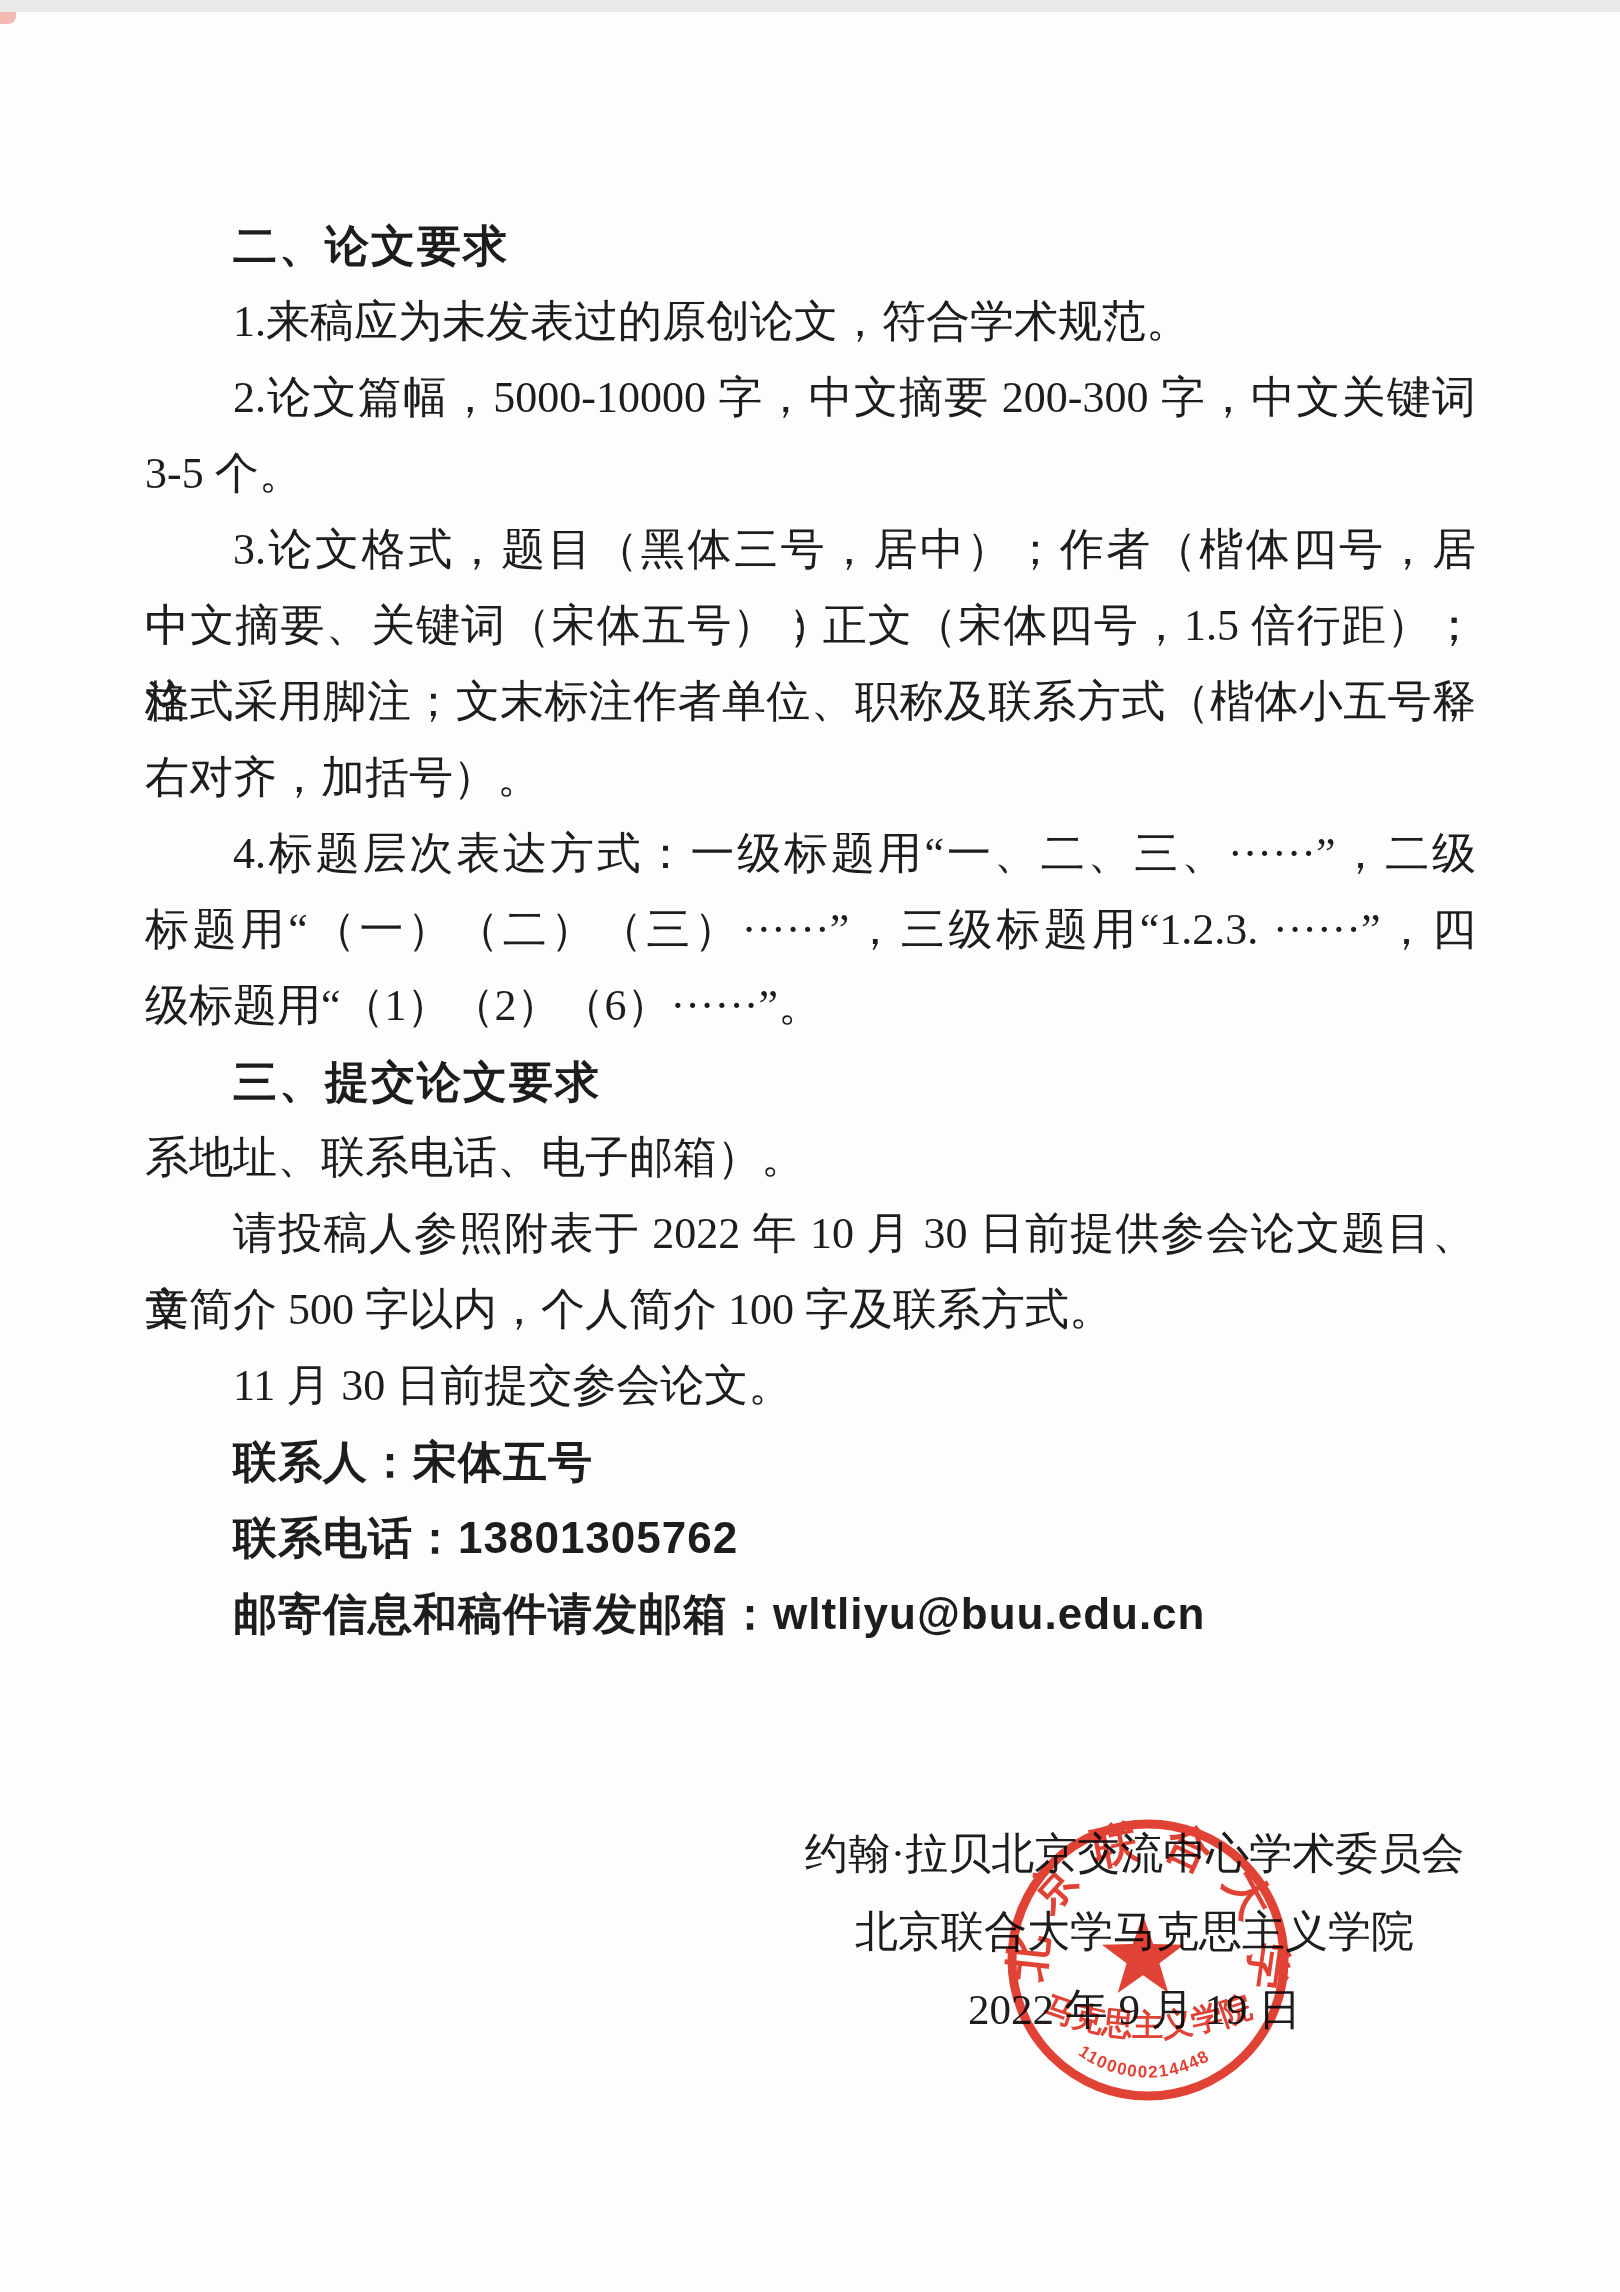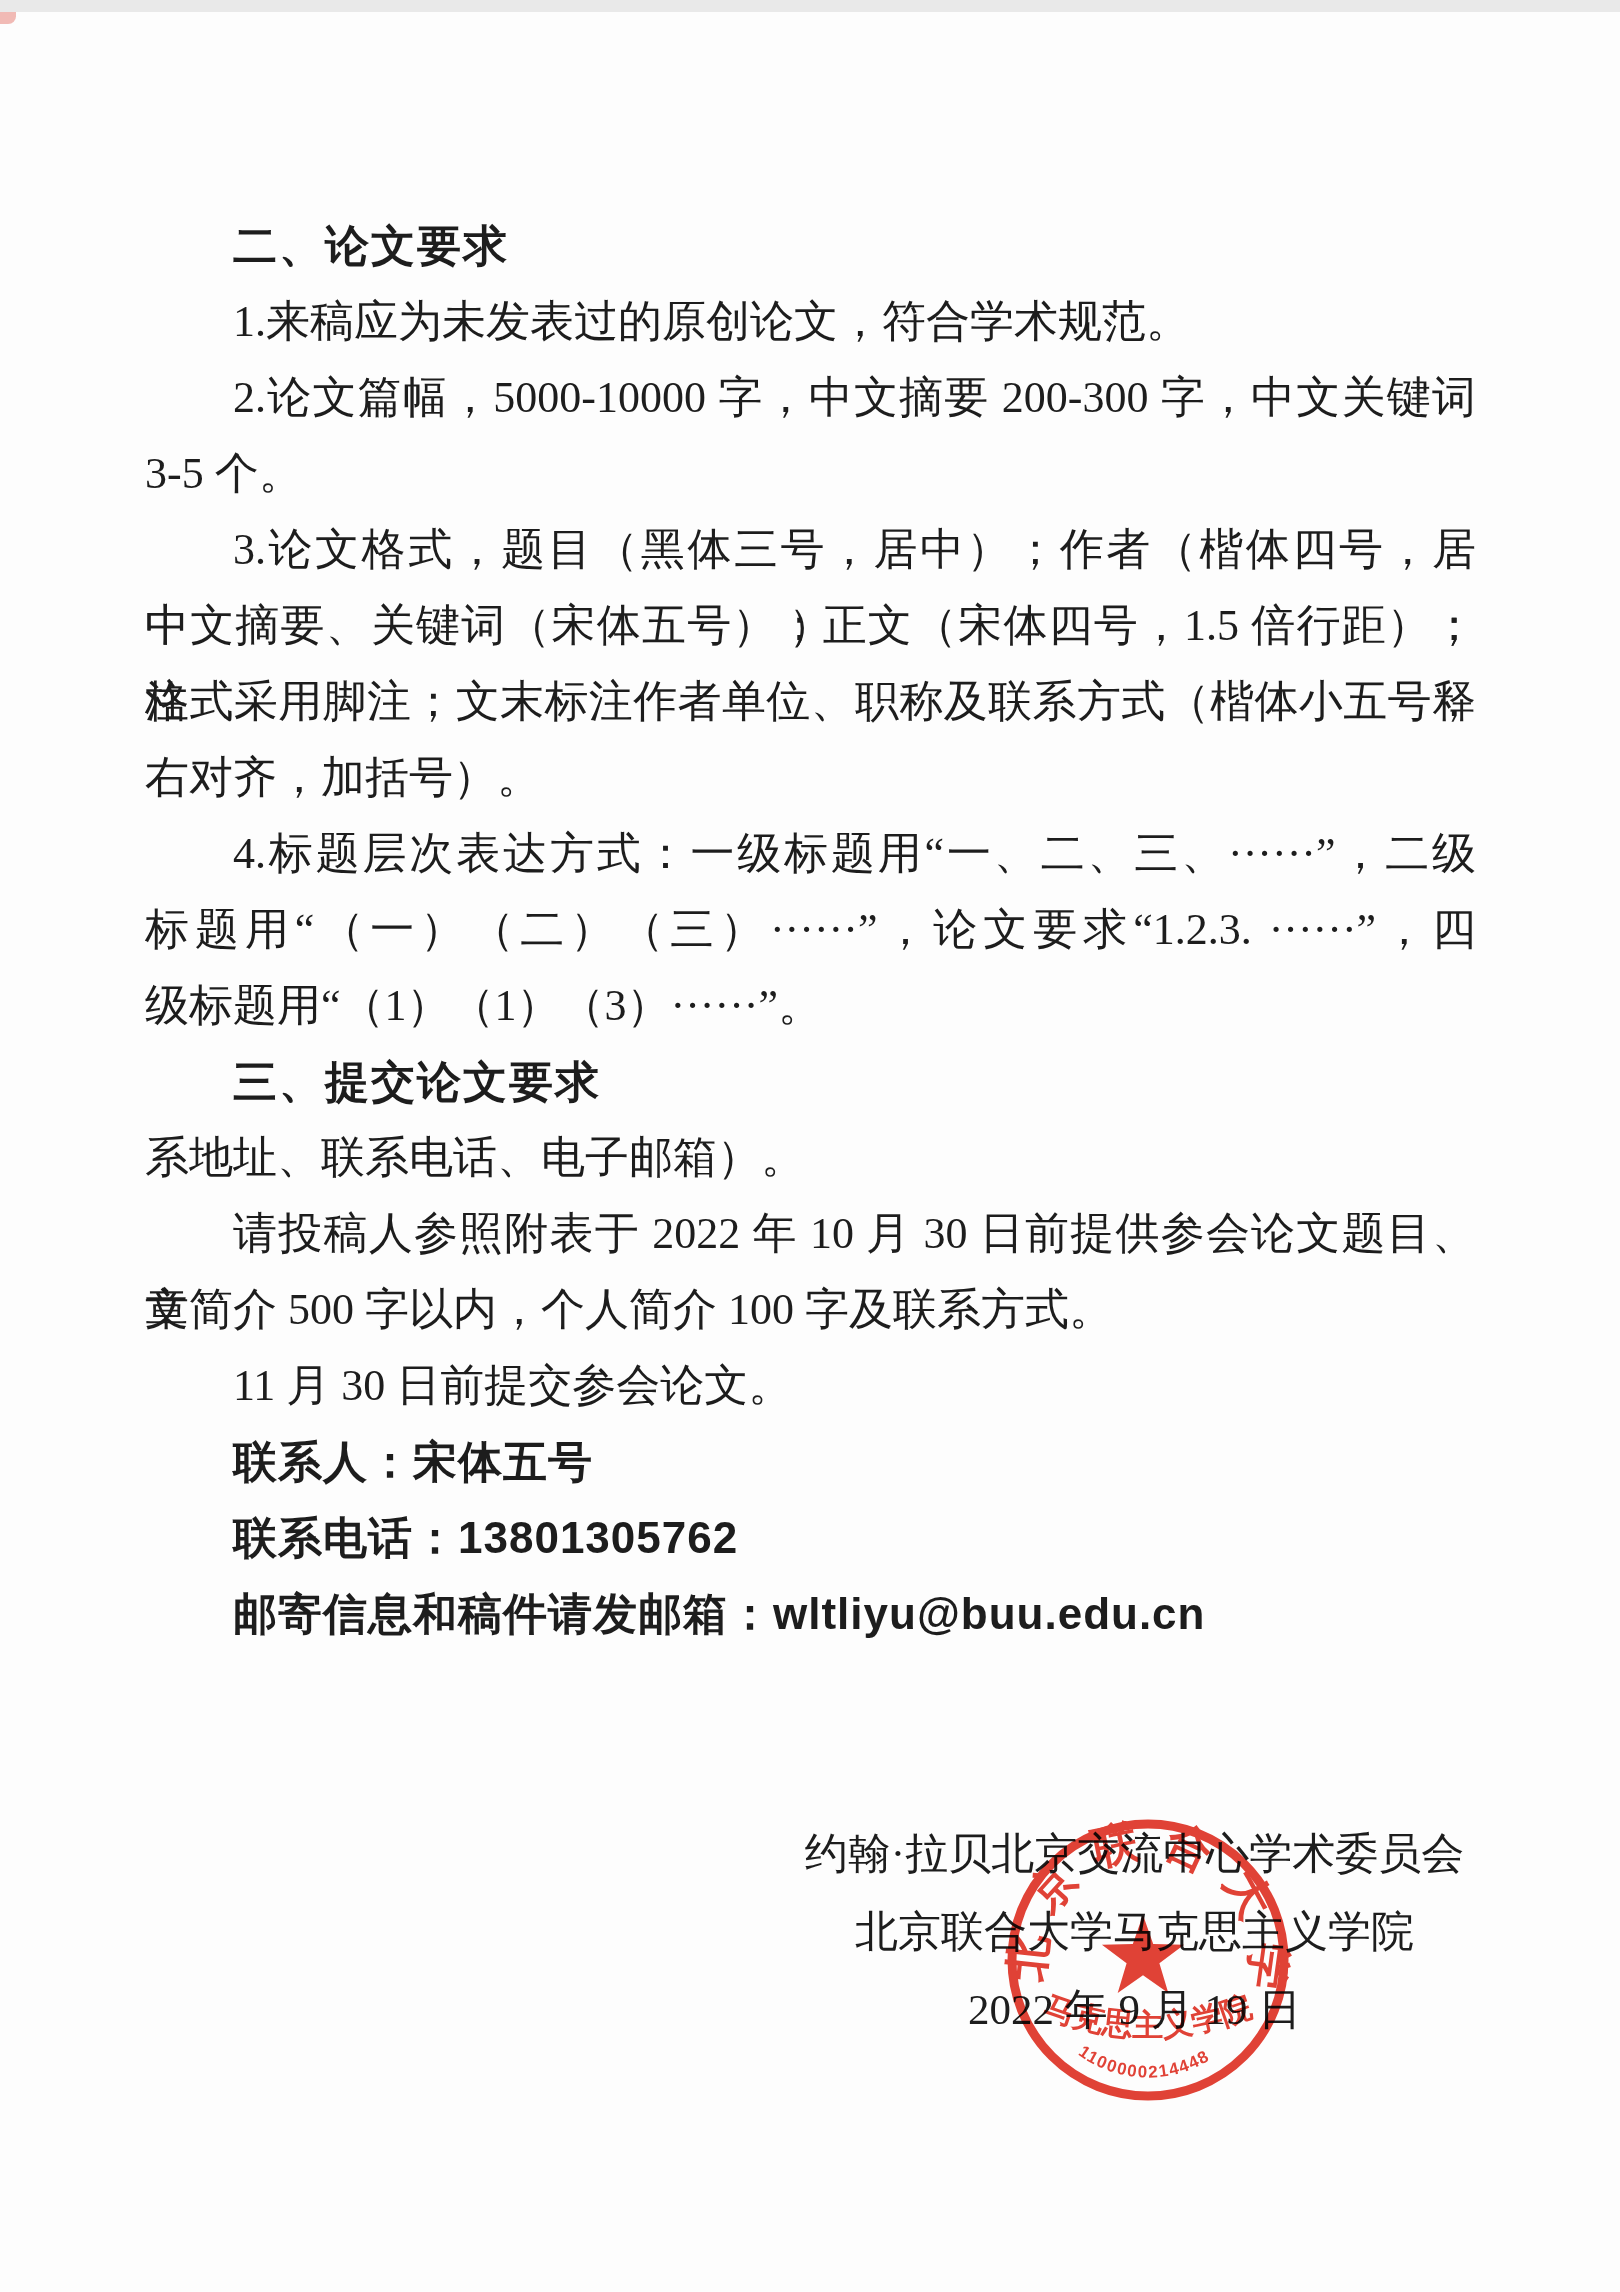--- a/index.html
+++ b/index.html
@@ -64,22 +64,22 @@
     <div class="line heading indent">二、论文要求</div>
 
     <div class="line indent">1.来稿应为未发表过的原创论文，符合学术规范。</div>
     <div class="line indent fill">2.论文篇幅，5000-10000 字，中文摘要 200-300 字，中文关键词</div>
     <div class="line">3-5 个。</div>
     <div class="line indent fill">3.论文格式，题目（黑体三号，居中）；作者（楷体四号，居中）；</div>
     <div class="line fill">中文摘要、关键词（宋体五号）；正文（宋体四号，1.5 倍行距）；注释</div>
     <div class="line fill">格式采用脚注；文末标注作者单位、职称及联系方式（楷体小五号，</div>
     <div class="line">右对齐，加括号）。</div>
     <div class="line indent fill">4.标题层次表达方式：一级标题用“一、二、三、······”，二级</div>
-    <div class="line fill">标题用“（一）（二）（三）······”，论文要求“1.2.3. ······”，四</div>
-    <div class="line">级标题用“（1）（1）（3）······”。</div>
+    <div class="line fill">标题用“（一）（二）（三）······”，三级标题用“1.2.3. ······”，四</div>
+    <div class="line">级标题用“（1）（2）（6）······”。</div>
     <div class="line heading indent">三、提交论文要求</div>
 
     <div class="line">系地址、联系电话、电子邮箱）。</div>
 
     <div class="line indent fill">请投稿人参照附表于 2022 年 10 月 30 日前提供参会论文题目、文</div>
     <div class="line">章简介 500 字以内，个人简介 100 字及联系方式。</div>
     <div class="line indent">11 月 30 日前提交参会论文。</div>
 
     <div class="line boldline indent">联系人：宋体五号</div>
     <div class="line boldline indent">联系电话：13801305762</div>

